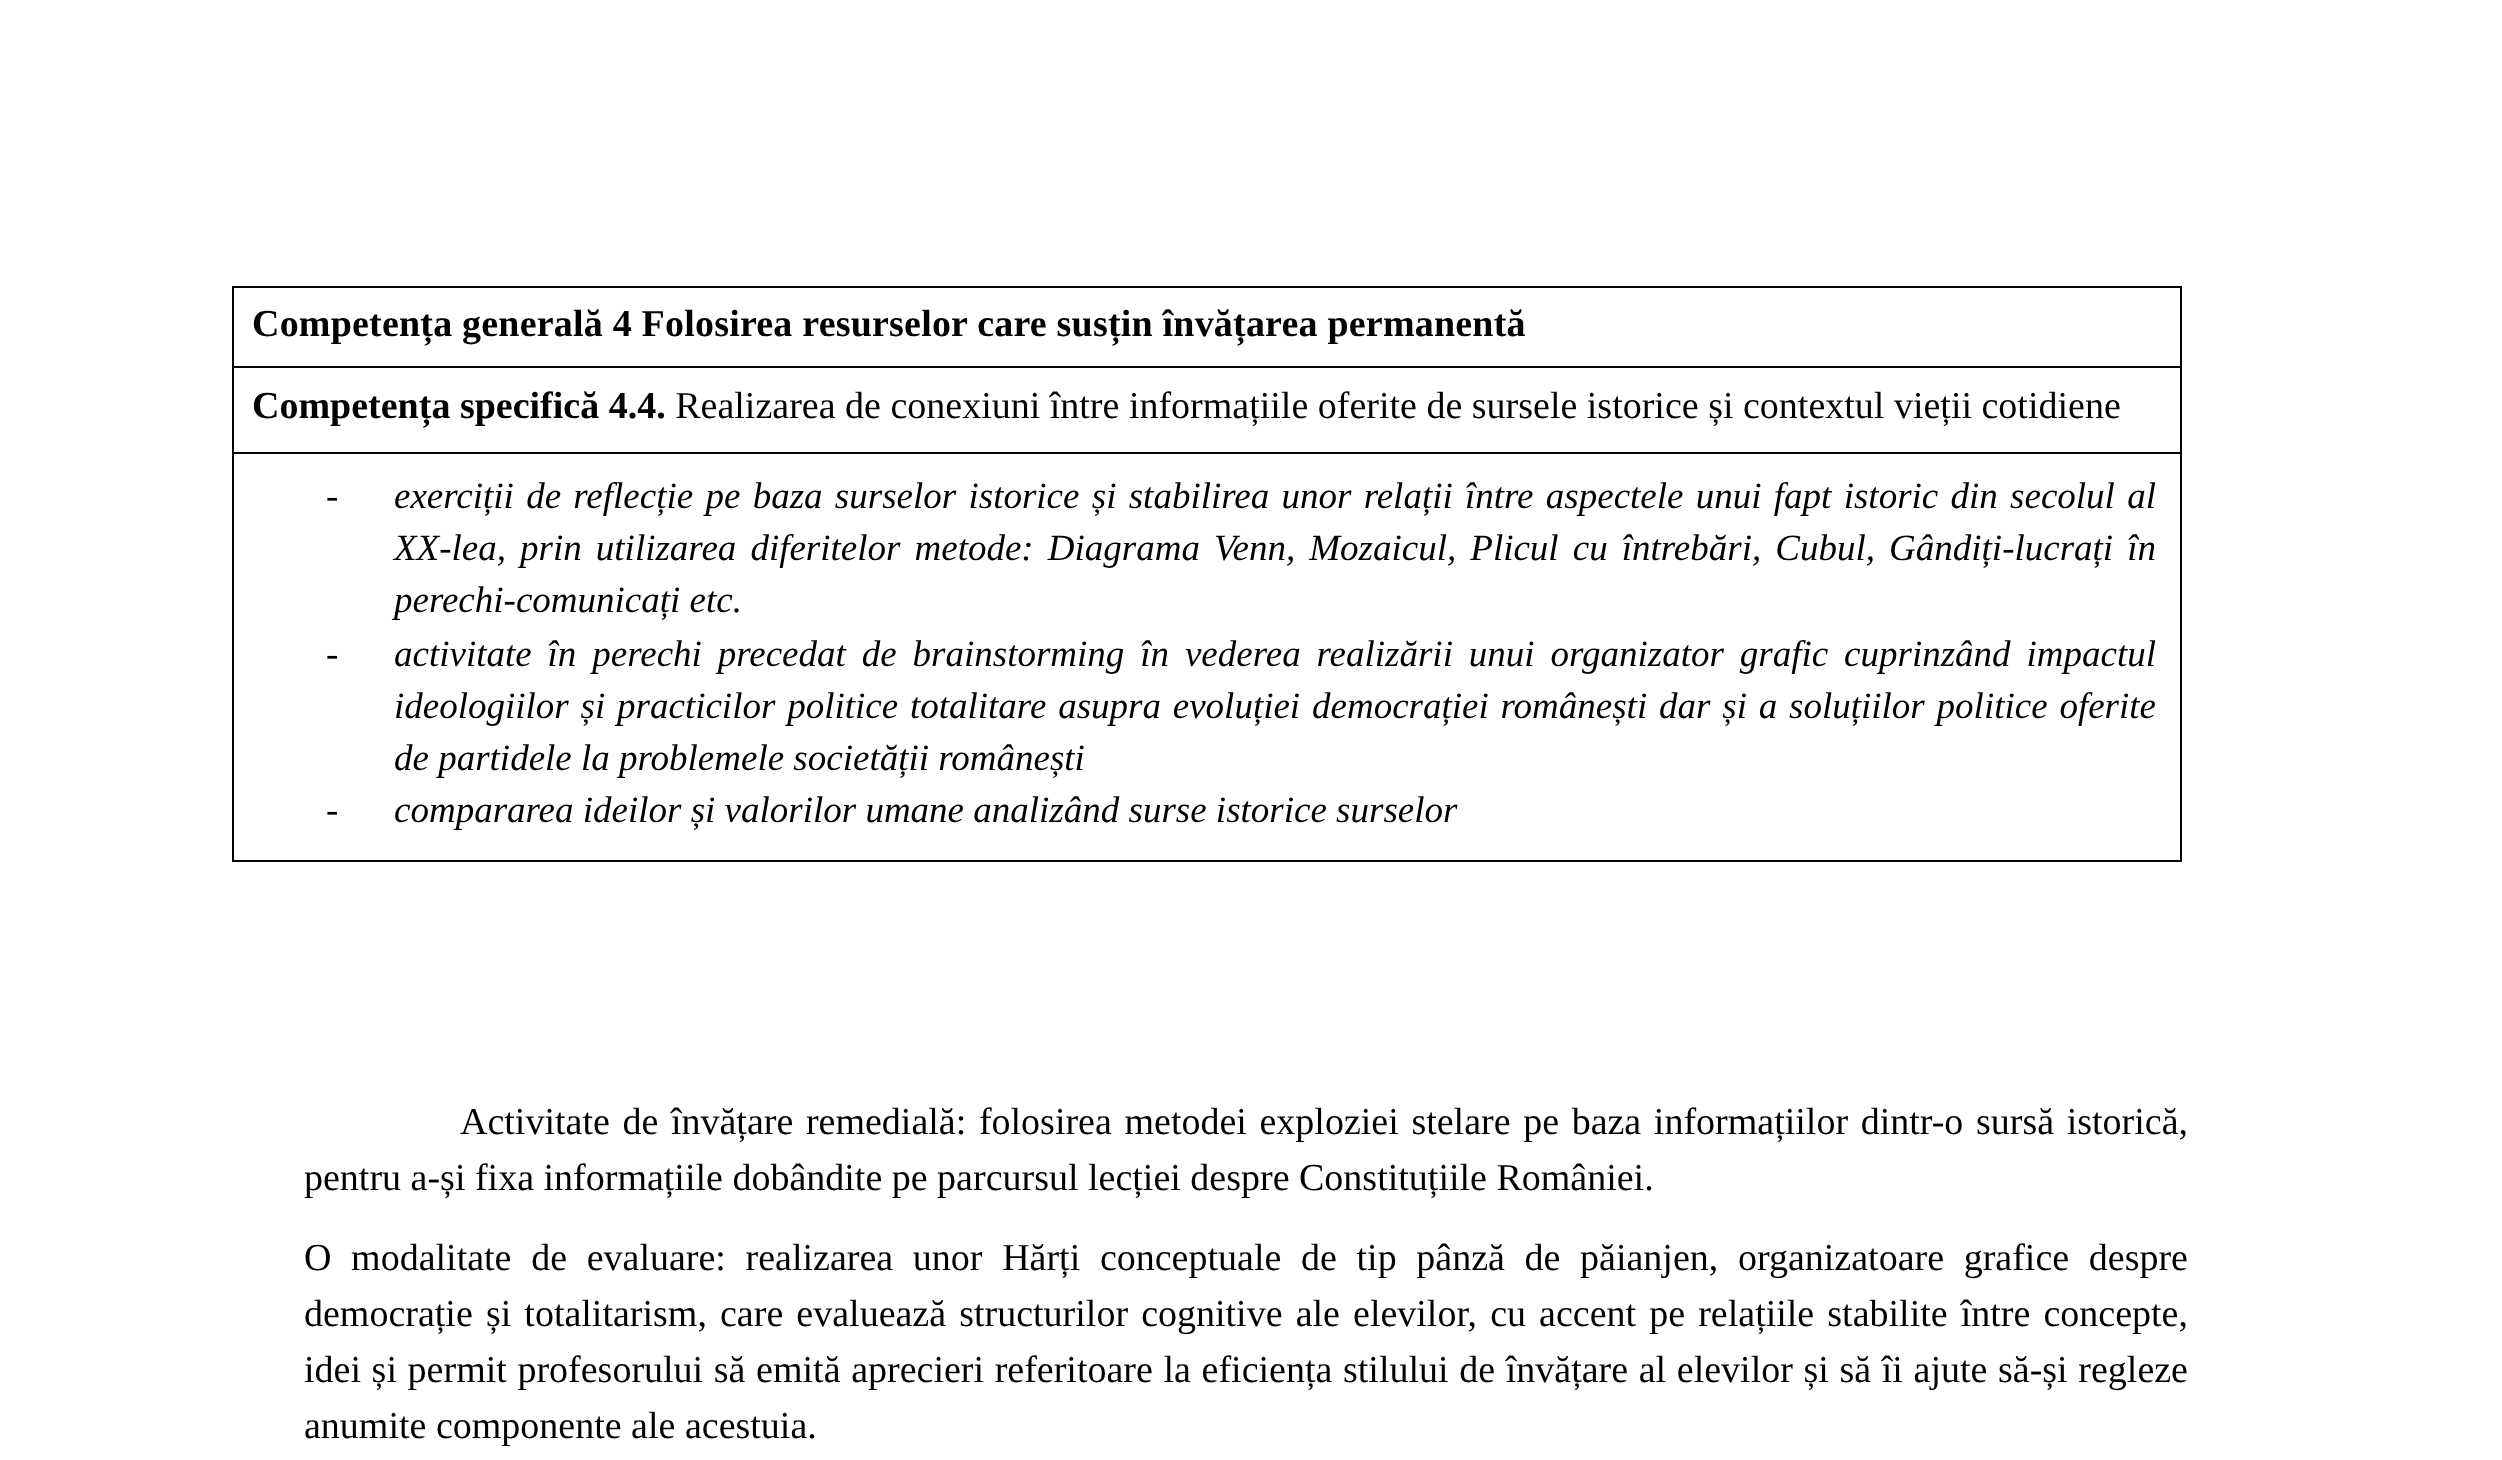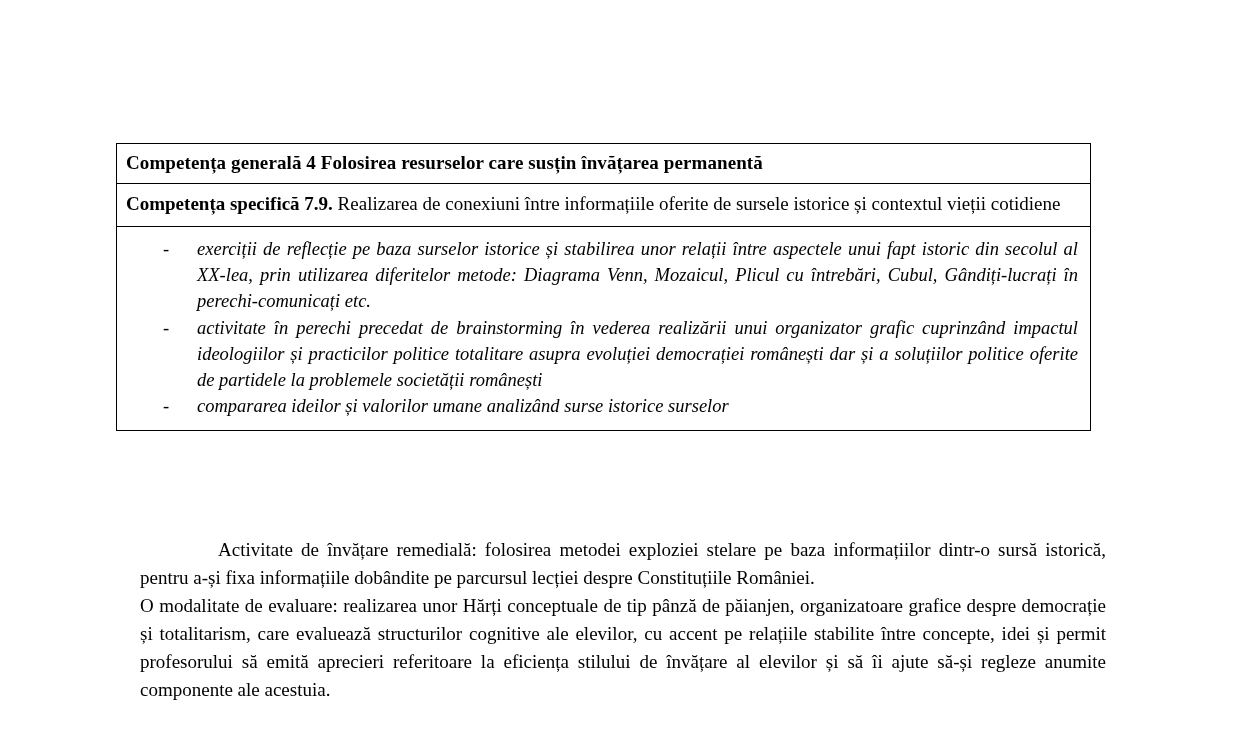--- a/index.html
+++ b/index.html
@@ -78,40 +78,40 @@
     position: absolute;
     left: 140px;
     top: 536px;
     width: 966px;
     font-size: 19px;
     line-height: 1.47;
     text-align: justify;
     text-justify: inter-word;
   }
   .body-text p {
-    margin: 0;
+    margin: 12px;
   }
   .body-text p.indented {
     text-indent: 78px;
   }
 </style>
 </head>
 <body>
 
 <div class="page">
 
   <div class="competency-table">
 
     <div class="row">
       <div class="cell general-competency">Competența generală 4 Folosirea resurselor care susțin învățarea permanentă</div>
     </div>
 
     <div class="row">
       <div class="cell specific-competency">
-        <span class="lead">Competența specifică 7.9.</span><span> Realizarea de conexiuni între informațiile oferite de sursele istorice și contextul vieții cotidiene</span>
+        <span class="lead">Competența specifică 4.4.</span><span> Realizarea de conexiuni între informațiile oferite de sursele istorice și contextul vieții cotidiene</span>
       </div>
     </div>
 
     <div class="row last">
       <div class="cell activities">
 
         <div class="activity-item">
           <span class="activity-dash">-</span>
           <span class="activity-text">exerciții de reflecție pe baza surselor istorice și stabilirea unor relații între aspectele unui fapt istoric din secolul al XX-lea, prin utilizarea diferitelor metode: Diagrama Venn, Mozaicul, Plicul cu întrebări, Cubul, Gândiți-lucrați în perechi-comunicați etc.</span>
         </div>

